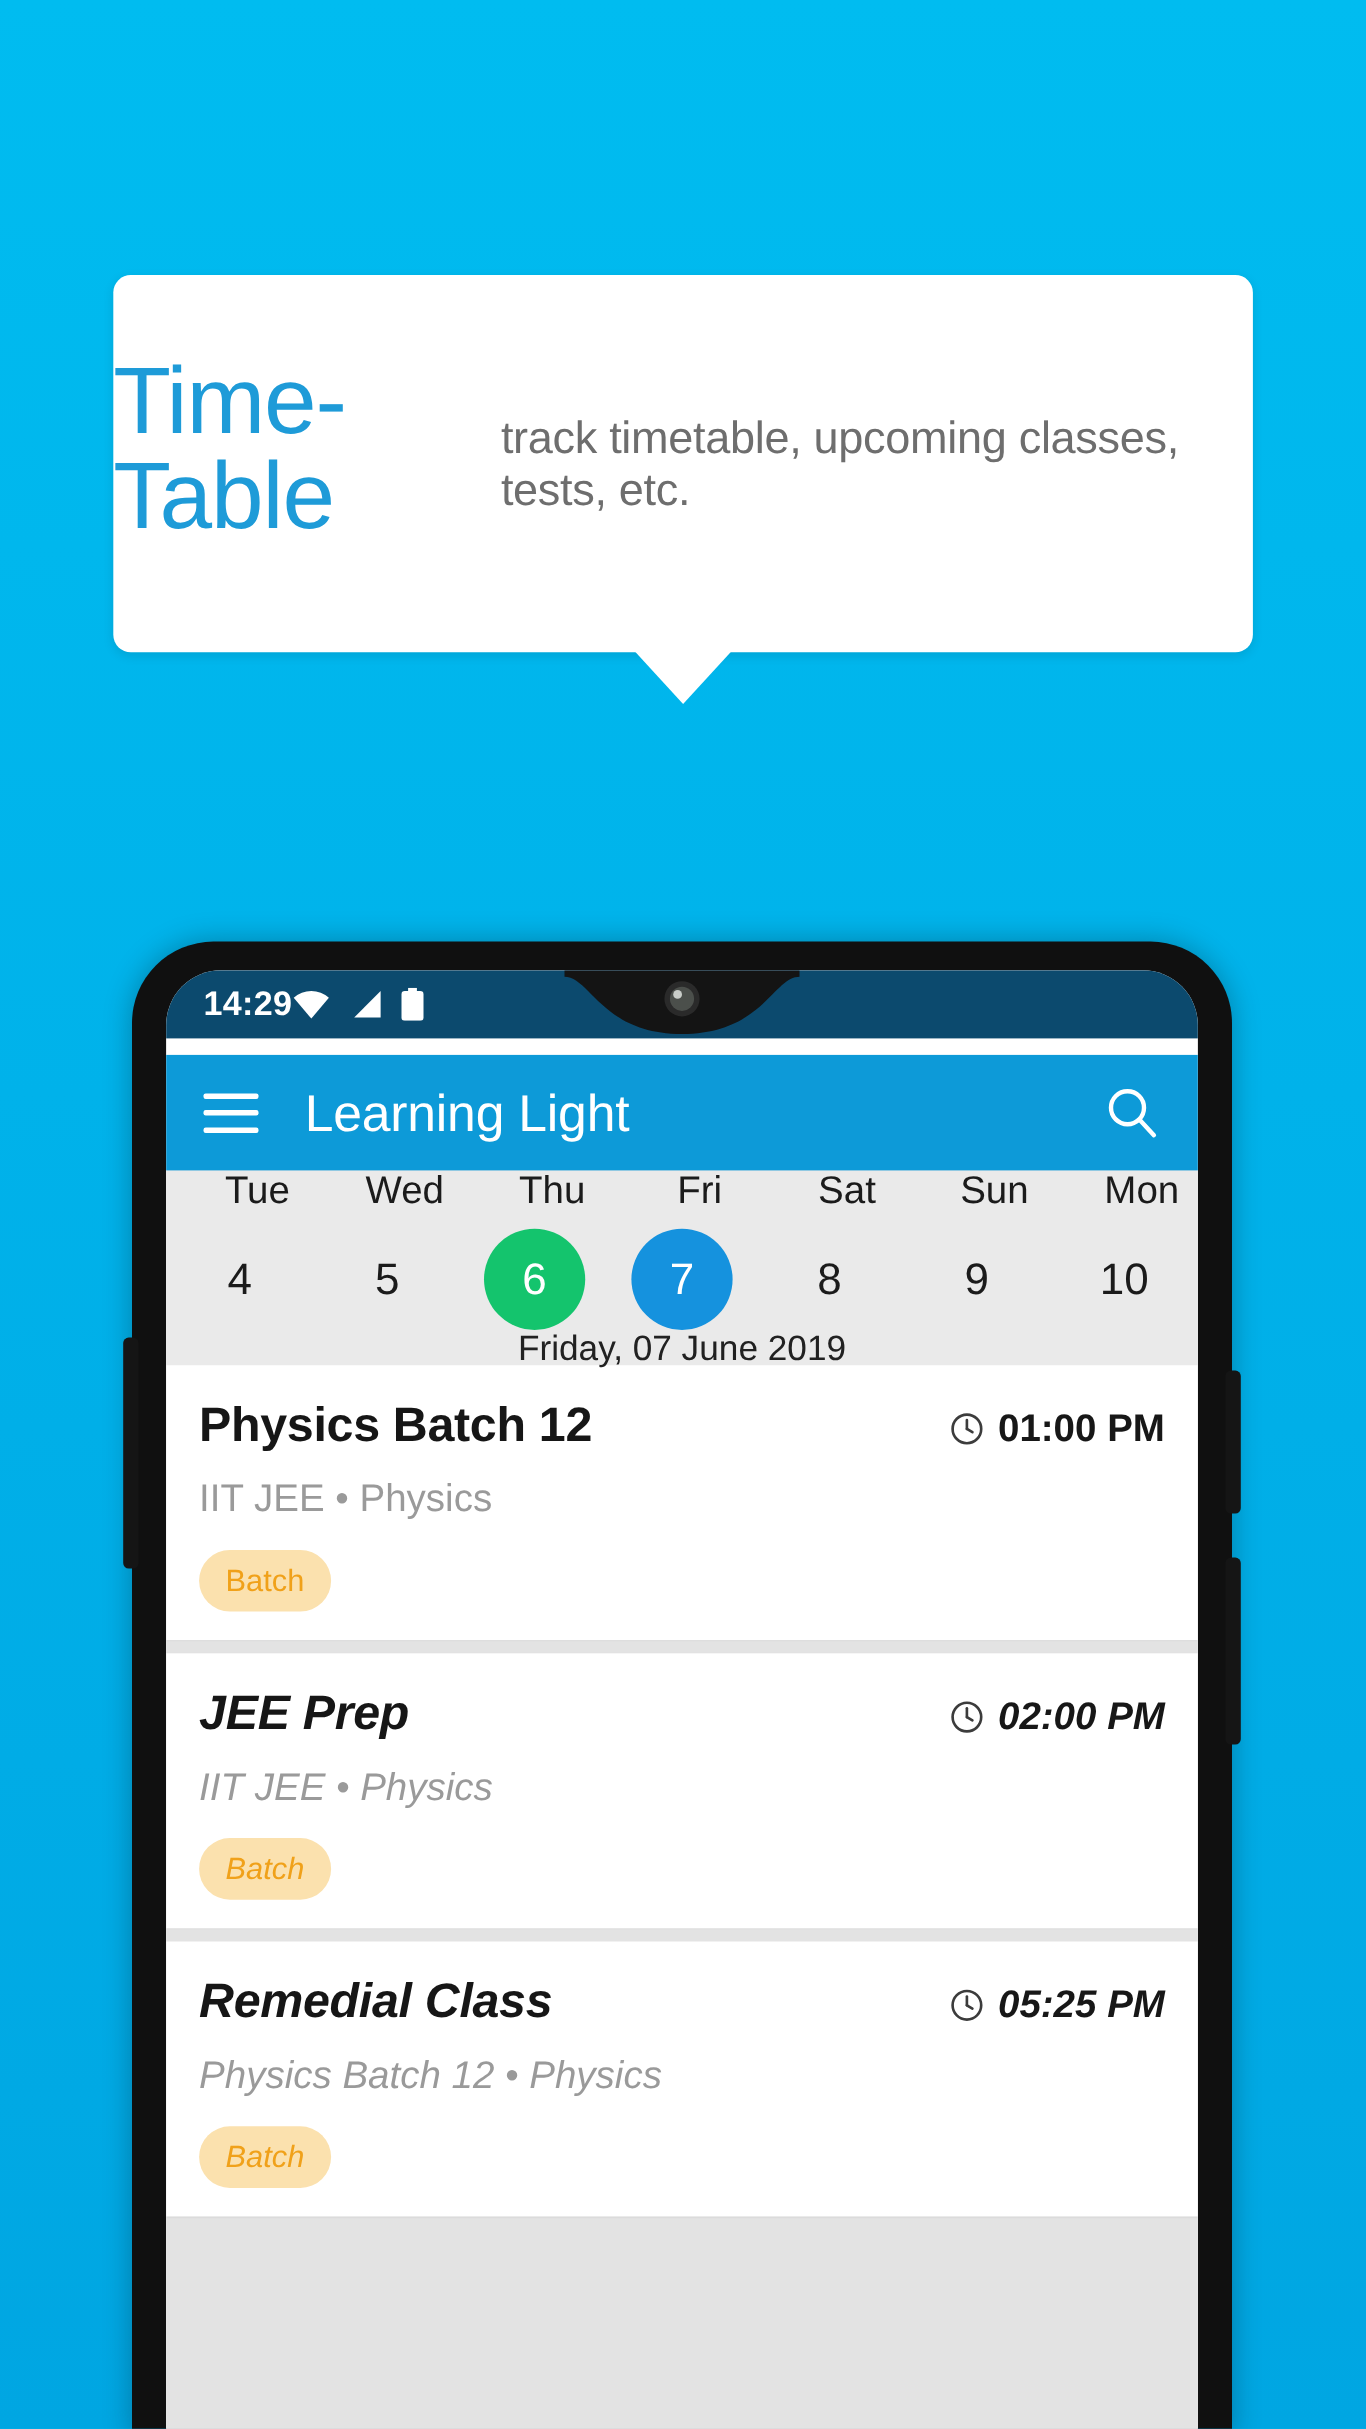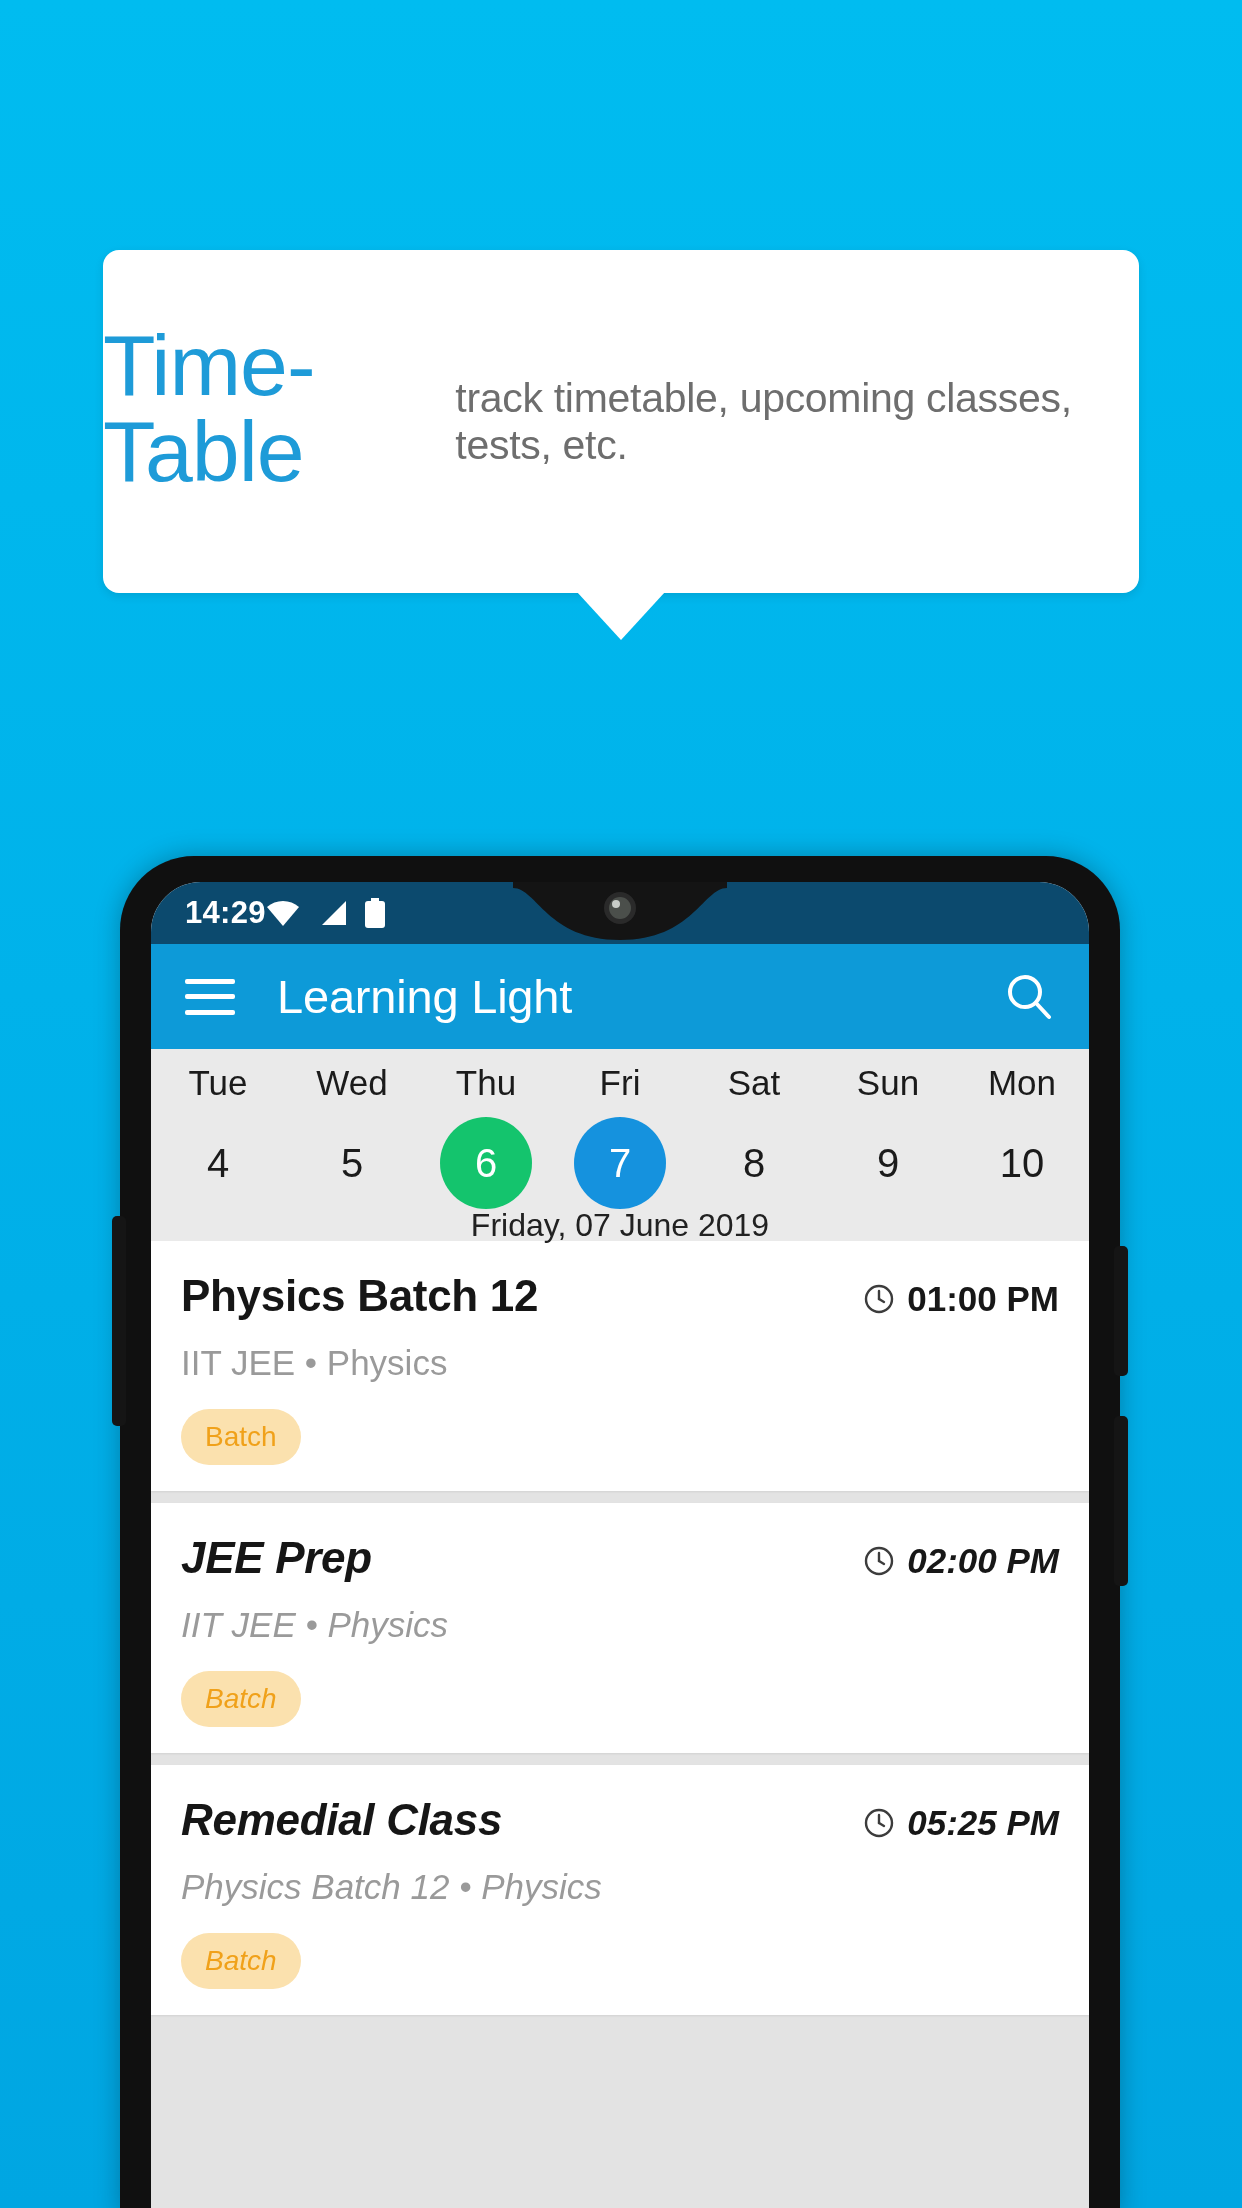--- a/index.html
+++ b/index.html
@@ -70,38 +70,38 @@
     position:absolute;left:0;top:0;width:100%;height:62px;
     background:#0c4a6e;color:#ffffff;
     display:flex;align-items:center;
     padding:0 34px;box-sizing:border-box;z-index:5;font-weight:bold;
   }
   .status-time{font-size:31px;letter-spacing:.3px;}
   .status-icons{display:flex;align-items:center;gap:17px;}
 
   
   .appbar{
-    position:absolute;left:0;top:62px;width:100%;height:105px;
+    position:absolute;left:0;top:77px;width:100%;height:105px;
     background:#0D9AD8;display:flex;align-items:center;
     padding:0 34px;box-sizing:border-box;z-index:4;
   }
   .hamburger{width:50px;height:36px;display:flex;flex-direction:column;justify-content:space-between;}
   .hamburger span{display:block;height:5px;background:#fff;border-radius:2px;}
   .appbar-title{
     color:#ffffff;font-size:47px;margin-left:42px;flex:1;letter-spacing:-.2px;
   }
   .search-ico{width:52px;height:52px;}
 
   
   .datestrip{
     position:absolute;left:0;top:167px;width:100%;height:192px;
     background:#EAEAEA;z-index:3;
   }
   .days{
-    display:flex;position:absolute;left:0;top:14px;width:100%;
+    display:flex;position:absolute;left:0;top:14px;width:100%;padding-left:16px;
   }
   .day-col{flex:1;text-align:center;}
   .day-name{font-size:35px;color:#1B1B1B;}
   .nums{
     display:flex;position:absolute;left:0;top:68px;width:100%;align-items:center;
   }
   .num-col{flex:1;display:flex;align-items:center;justify-content:center;height:92px;}
   .num{font-size:40px;color:#1B1B1B;}
   .num.circ{
     width:92px;height:92px;border-radius:50%;

